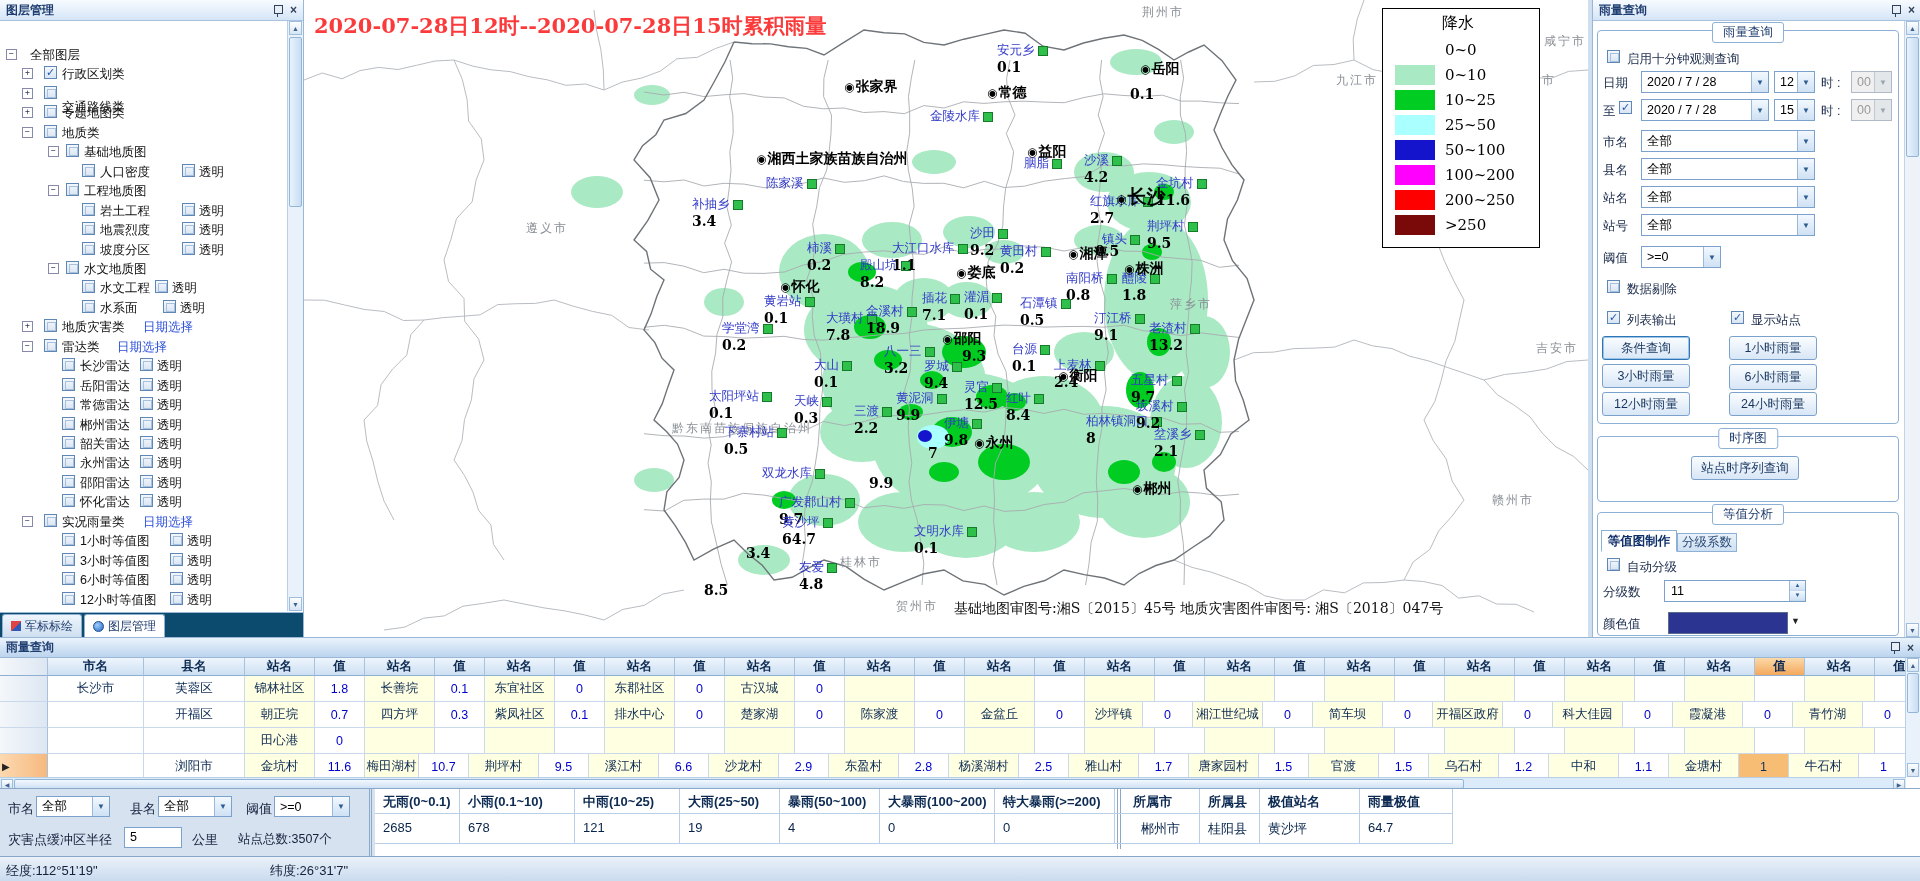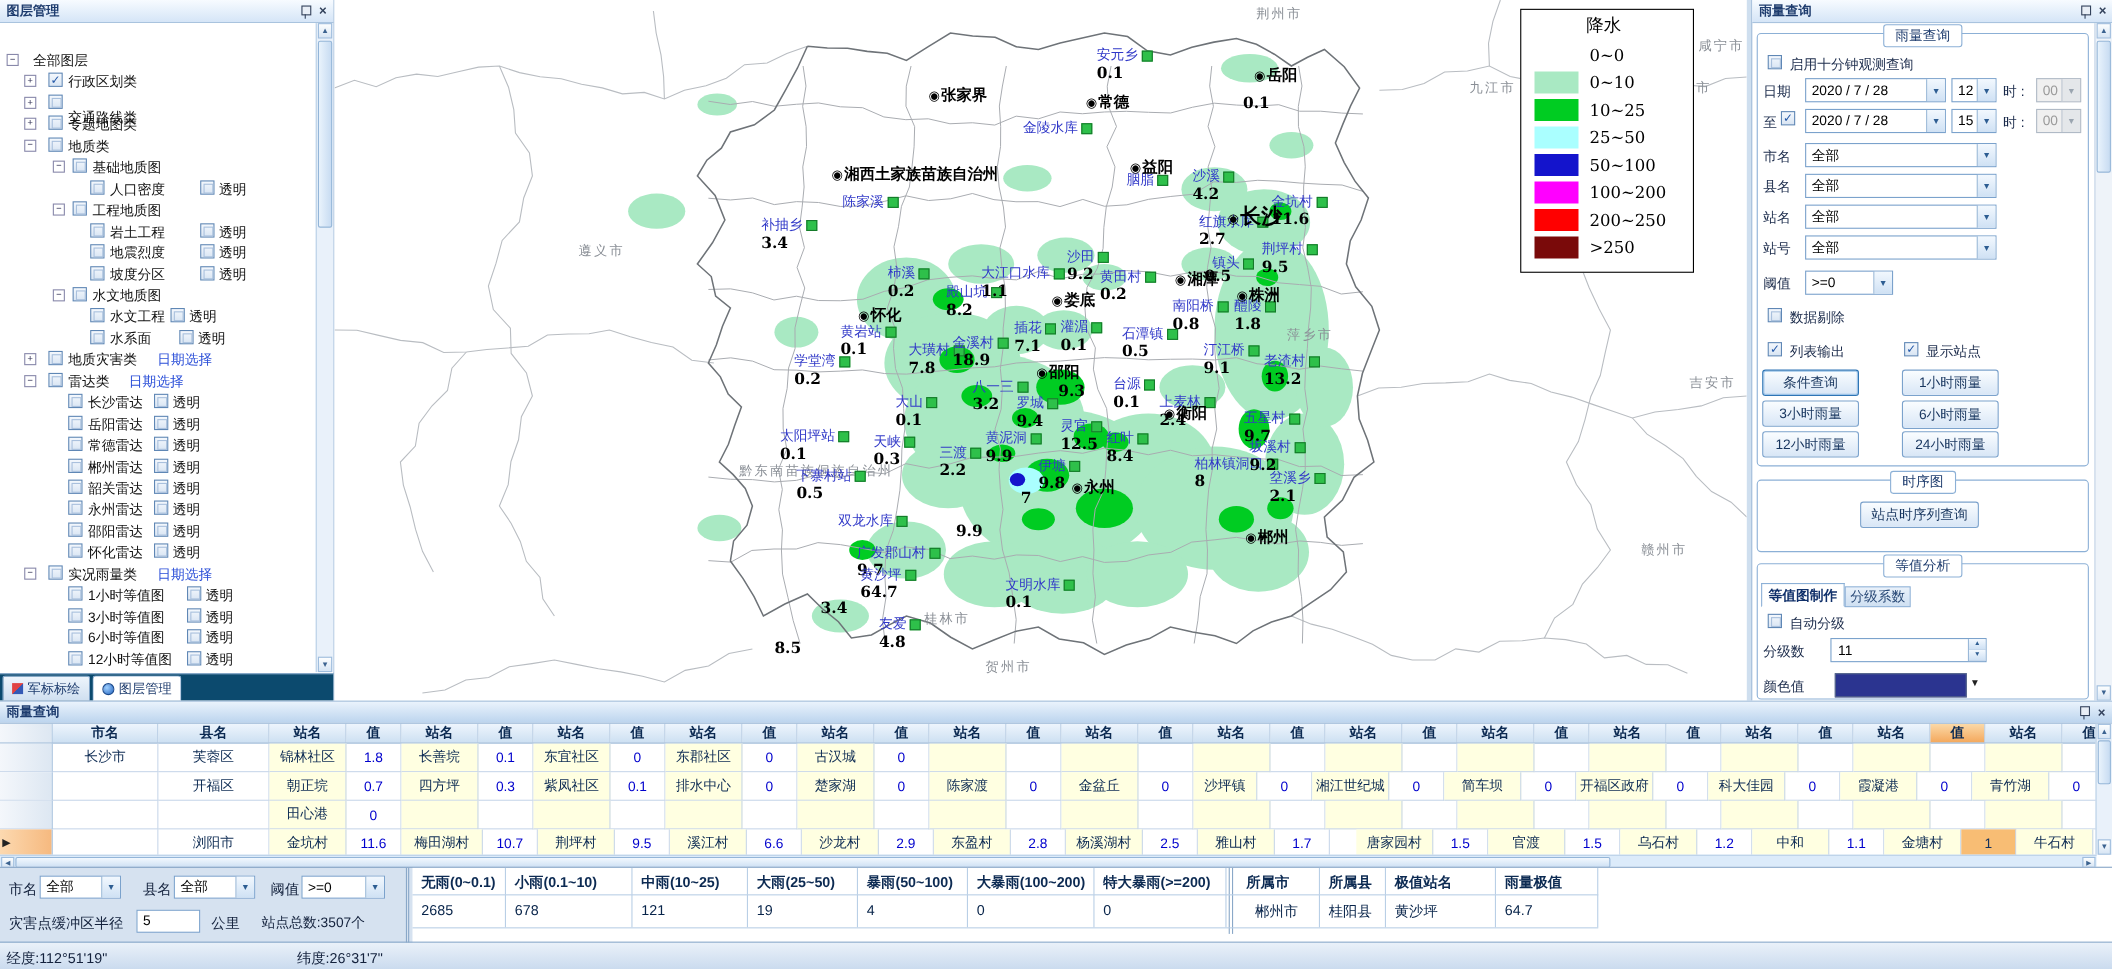--- a/index.html
+++ b/index.html
@@ -373,20 +373,21 @@
         <path d="M340 433.71656171452094 L360.0 435.7 L380.0 436.0 L400.0 438.1 L420.0 436.7 L440.0 431.5 L460.0 434.3 L479.6 428.8 L500.4 430.7 L519.5 421.5 L540.6 425.6 L560.4 421.5 L580.0 415.7 L600.1 415.6 L620.1 414.8 L640.0 411.9 L660.0 409.7 L680.2 412.1 L700.0 407.4 L720.0 409.3 L739.8 413.4 L760.1 409.3 L779.9 414.3 L800.0 413.4 L820.0 415.3 L839.3 417.0 L858.7 417.9 L877.4 424.2 L897.0 423.7 L915.3 432.3 L935.0 431.5" fill="none" stroke="#a8abb0" stroke-width="0.9"></path>
         <path d="M340 509.6617564021897 L360.5 511.0 L379.5 500.4 L399.6 499.1 L419.9 499.1 L439.5 493.3 L460.0 495.1 L479.9 498.6 L499.7 502.2 L520.3 497.4 L540.2 499.5 L559.7 507.8 L580.0 505.5 L599.9 508.3 L620.1 504.5 L640.2 505.0 L659.9 510.5 L680.2 506.0 L700.0 511.3 L720.5 510.3 L740.2 504.5 L760.4 502.1 L779.4 492.8 L799.7 490.8 L820.0 488.5 L839.1 491.4 L858.1 494.5 L877.5 491.8 L896.6 493.1 L915.7 495.8 L935.0 494.2" fill="none" stroke="#a8abb0" stroke-width="0.9"></path>
         <path d="M426.0746718482462 60 L428.7 78.3 L425.7 96.7 L428.8 115.0 L429.2 133.3 L425.8 151.7 L427.0 170.0 L425.2 188.3 L422.8 206.6 L427.3 225.1 L420.6 243.2 L427.6 261.8 L422.9 280.0 L418.7 298.1 L418.8 316.8 L412.9 334.6 L411.6 353.1 L407.8 371.3 L408.0 390.0 L411.3 408.4 L403.7 426.6 L407.2 445.0 L404.0 463.3 L407.3 481.7 L406.4 500.0 L407.4 521.9 L412.3 543.0 L417.1 564.2 L423.4 585.0" fill="none" stroke="#a8abb0" stroke-width="0.9"></path>
         <path d="M524.2348274510516 60 L519.9 78.3 L519.6 96.6 L527.5 115.1 L527.0 133.4 L525.1 151.7 L522.7 170.0 L515.5 187.6 L512.8 206.1 L508.7 224.3 L511.4 243.7 L508.7 262.2 L502.7 280.0 L509.5 297.7 L508.3 316.6 L510.1 335.1 L516.5 352.9 L517.5 371.4 L518.6 390.0 L515.9 408.4 L515.4 427.0 L514.1 445.6 L511.3 464.0 L508.1 482.2 L501.6 500.0 L500.3 521.2 L501.5 542.5 L498.2 563.7 L500.8 585.0" fill="none" stroke="#a8abb0" stroke-width="0.9"></path>
         <path d="M610.8435963251831 60 L607.3 78.2 L604.5 96.4 L605.7 114.9 L605.6 133.3 L602.7 151.5 L604.3 170.0 L608.2 188.2 L610.1 206.5 L605.1 225.1 L606.8 243.4 L609.7 261.6 L610.0 280.0 L608.0 298.3 L607.9 316.8 L605.4 335.0 L607.2 353.6 L606.1 372.0 L600.6 390.0 L605.5 408.1 L604.2 426.6 L605.4 444.9 L607.8 463.2 L605.0 481.7 L607.4 500.0 L613.4 520.8 L616.7 542.0 L619.8 563.2 L618.0 585.0" fill="none" stroke="#a8abb0" stroke-width="0.9"></path>
         <path d="M706.073248280712 60 L702.6 78.4 L703.7 96.7 L711.0 115.0 L702.3 133.4 L709.6 151.6 L707.1 170.0 L701.7 188.1 L699.5 206.8 L698.8 225.9 L693.5 244.0 L684.2 261.2 L682.3 280.0 L683.7 298.8 L691.8 316.2 L690.0 335.6 L694.0 353.9 L702.0 371.3 L704.0 390.0 L702.2 408.4 L701.3 426.9 L699.5 445.3 L691.6 462.9 L689.5 481.3 L690.5 500.0 L689.6 521.3 L691.8 542.5 L689.1 563.8 L693.1 585.0" fill="none" stroke="#a8abb0" stroke-width="0.9"></path>
         <path d="M797.5929905979862 60 L795.7 78.3 L799.1 96.7 L794.2 115.0 L800.5 133.3 L794.3 151.7 L797.4 170.0 L795.7 188.3 L794.0 206.6 L796.9 225.0 L793.7 243.3 L793.1 261.6 L795.8 280.0 L801.0 298.1 L800.3 316.5 L801.7 334.8 L804.3 353.1 L800.4 371.7 L802.1 390.0 L797.9 408.1 L798.2 426.6 L794.8 444.8 L793.3 463.1 L792.3 481.5 L793.7 500.0 L793.3 521.6 L787.1 542.4 L785.0 563.8 L781.6 585.0" fill="none" stroke="#a8abb0" stroke-width="0.9"></path>
         <path d="M876.5818496102382 60 L879.6 78.2 L876.3 96.7 L876.4 115.1 L881.4 133.3 L882.6 151.6 L881.1 170.0 L881.2 188.4 L882.8 206.7 L880.4 225.2 L884.8 243.4 L888.1 261.6 L887.5 280.0 L885.5 298.3 L884.5 316.6 L882.8 334.9 L882.2 353.3 L884.7 371.9 L880.5 390.0 L882.5 408.4 L882.6 426.8 L880.0 445.1 L876.6 463.3 L873.8 481.5 L876.5 500.0 L876.1 521.3 L879.2 542.5 L880.5 563.7 L880.0 585.0" fill="none" stroke="#a8abb0" stroke-width="0.9"></path>
         <path d="M430 42 L448.1 43.7 L466.5 43.9 L484.4 46.7 L502.6 48.4 L520.0 55.0 L539.9 42.3 L560.0 30.0 L580.2 32.7 L600.7 33.9 L619.8 42.4 L640.0 45.0 L659.8 39.2 L679.9 34.6 L700.0 30.0 L721.1 33.2 L739.0 46.2 L760.0 50.0 L779.5 43.0 L799.6 38.3 L820.0 35.0 L838.2 40.3 L854.5 49.3 L870.0 60.0 L884.7 52.0 L900.0 45.0 L918.0 60.7 L932.0 80.0 L923.8 96.3 L916.7 113.1 L910.0 130.0 L918.0 147.8 L927.8 164.7 L940.0 180.0 L933.4 200.0 L923.5 219.0 L920.0 240.0 L928.5 260.7 L943.1 278.5 L950.0 300.0 L942.3 319.6 L934.6 339.3 L930.0 360.0 L931.6 380.9 L939.3 400.2 L945.0 420.0 L926.9 433.9 L916.4 454.6 L900.0 470.0 L902.5 488.3 L917.2 501.8 L920.0 520.0 L905.6 536.1 L887.7 548.0 L870.0 560.0 L851.9 565.5 L835.1 573.5 L820.0 585.0 L800.5 578.0 L780.1 574.6 L760.0 570.0 L740.9 580.5 L719.9 586.4 L700.0 595.0 L681.0 584.4 L658.9 580.9 L640.0 570.0 L619.1 574.0 L599.5 581.8 L580.0 590.0 L560.3 579.3 L541.8 566.4 L520.0 560.0 L504.0 568.3 L488.2 577.3 L470.0 580.0 L458.2 565.2 L443.4 553.2 L430.0 540.0 L409.5 549.1 L390.0 560.0 L381.5 542.4 L371.4 525.8 L360.0 510.0 L362.9 491.8 L375.1 477.4 L380.0 460.0 L373.5 444.1 L362.5 431.5 L350.0 420.0 L358.2 403.9 L363.9 386.9 L370.0 370.0 L358.0 358.2 L350.9 342.6 L340.0 330.0 L347.2 313.6 L352.8 296.5 L360.0 280.0 L346.6 269.2 L342.6 251.4 L330.0 240.0 L343.7 220.7 L355.0 200.0 L346.1 177.7 L330.0 160.0 L338.6 145.6 L351.8 134.7 L360.0 120.0 L381.8 113.5 L400.0 100.0 L410.6 81.0 L421.0 61.8 L430.0 42.0" fill="none" stroke="#6e7378" stroke-width="1.4"></path>
       </svg>
+    <div id="map-title">2020-07-28日12时--2020-07-28日15时累积雨量</div>
     <div id="labels">
         <div class="ncity" style="left: 838px; top: 4px;">荆州市</div>
         <div class="ncity" style="left: 1240px; top: 33px;">咸宁市</div>
         <div class="ncity" style="left: 1032px; top: 72px;">九江市</div>
         <div class="ncity" style="left: 1196px; top: 72px;">景德镇市</div>
         <div class="ncity" style="left: 222px; top: 220px;">遵义市</div>
         <div class="ncity" style="left: 368px; top: 420px;">黔东南苗族侗族自治州</div>
         <div class="ncity" style="left: 536px; top: 554px;">桂林市</div>
         <div class="ncity" style="left: 592px; top: 598px;">贺州市</div>
         <div class="ncity" style="left: 1188px; top: 492px;">赣州市</div>
@@ -645,20 +646,21 @@
           <div class="lg-row">
             <div class="lg-sw" style="background: rgb(255, 0, 0);"></div>
             <div class="lg-lb">200~250</div>
           </div>
           <div class="lg-row">
             <div class="lg-sw" style="background: rgb(122, 10, 10);"></div>
             <div class="lg-lb">&gt;250</div>
           </div>
         </div>
     </div>
+    <div id="map-credit">基础地图审图号:湘S〔2015〕45号  地质灾害图件审图号: 湘S〔2018〕047号</div>
   </div>
 
   <div id="right-panel">
     <div class="titlebar">
       <span>雨量查询</span>
       <span class="tb-sp"></span>
       <span class="pin"></span>
       <span class="xicon">×</span>
     </div>
 
@@ -910,35 +912,35 @@
             <div class="gc val" style="width: 50px;"></div>
             <div class="gc name" style="width: 70px;"></div>
             <div class="gc val" style="width: 50px;"></div>
           </div>
           <div class="grow">
             <div class="gc sel cur" style="width: 48px;">▶</div>
             <div class="gc" style="width: 96px;"></div>
             <div class="gc" style="width: 101px;">浏阳市</div>
             <div class="gc name" style="width: 70px;">金坑村</div>
             <div class="gc val" style="width: 50px;">11.6</div>
-            <div class="gc name" style="width: 74px;">梅田湖村</div>
+            <div class="gc name" style="width: 54px;">梅田湖村</div>
             <div class="gc val" style="width: 50px;">10.7</div>
             <div class="gc name" style="width: 70px;">荆坪村</div>
             <div class="gc val" style="width: 50px;">9.5</div>
             <div class="gc name" style="width: 70px;">溪江村</div>
             <div class="gc val" style="width: 50px;">6.6</div>
             <div class="gc name" style="width: 70px;">沙龙村</div>
             <div class="gc val" style="width: 50px;">2.9</div>
             <div class="gc name" style="width: 70px;">东盈村</div>
             <div class="gc val" style="width: 50px;">2.8</div>
             <div class="gc name" style="width: 70px;">杨溪湖村</div>
             <div class="gc val" style="width: 50px;">2.5</div>
             <div class="gc name" style="width: 70px;">雅山村</div>
             <div class="gc val" style="width: 50px;">1.7</div>
-            <div class="gc name" style="width: 70px; margin-left: 24px;">唐家园村</div>
+            <div class="gc name" style="width: 70px;">唐家园村</div>
             <div class="gc val" style="width: 50px;">1.5</div>
             <div class="gc name" style="width: 70px;">官渡</div>
             <div class="gc val" style="width: 50px;">1.5</div>
             <div class="gc name" style="width: 70px;">乌石村</div>
             <div class="gc val" style="width: 50px;">1.2</div>
             <div class="gc name" style="width: 70px;">中和</div>
             <div class="gc val" style="width: 50px;">1.1</div>
             <div class="gc name" style="width: 70px;">金塘村</div>
             <div class="gc val selcell" style="width: 50px;">1</div>
             <div class="gc name" style="width: 70px;">牛石村</div>

